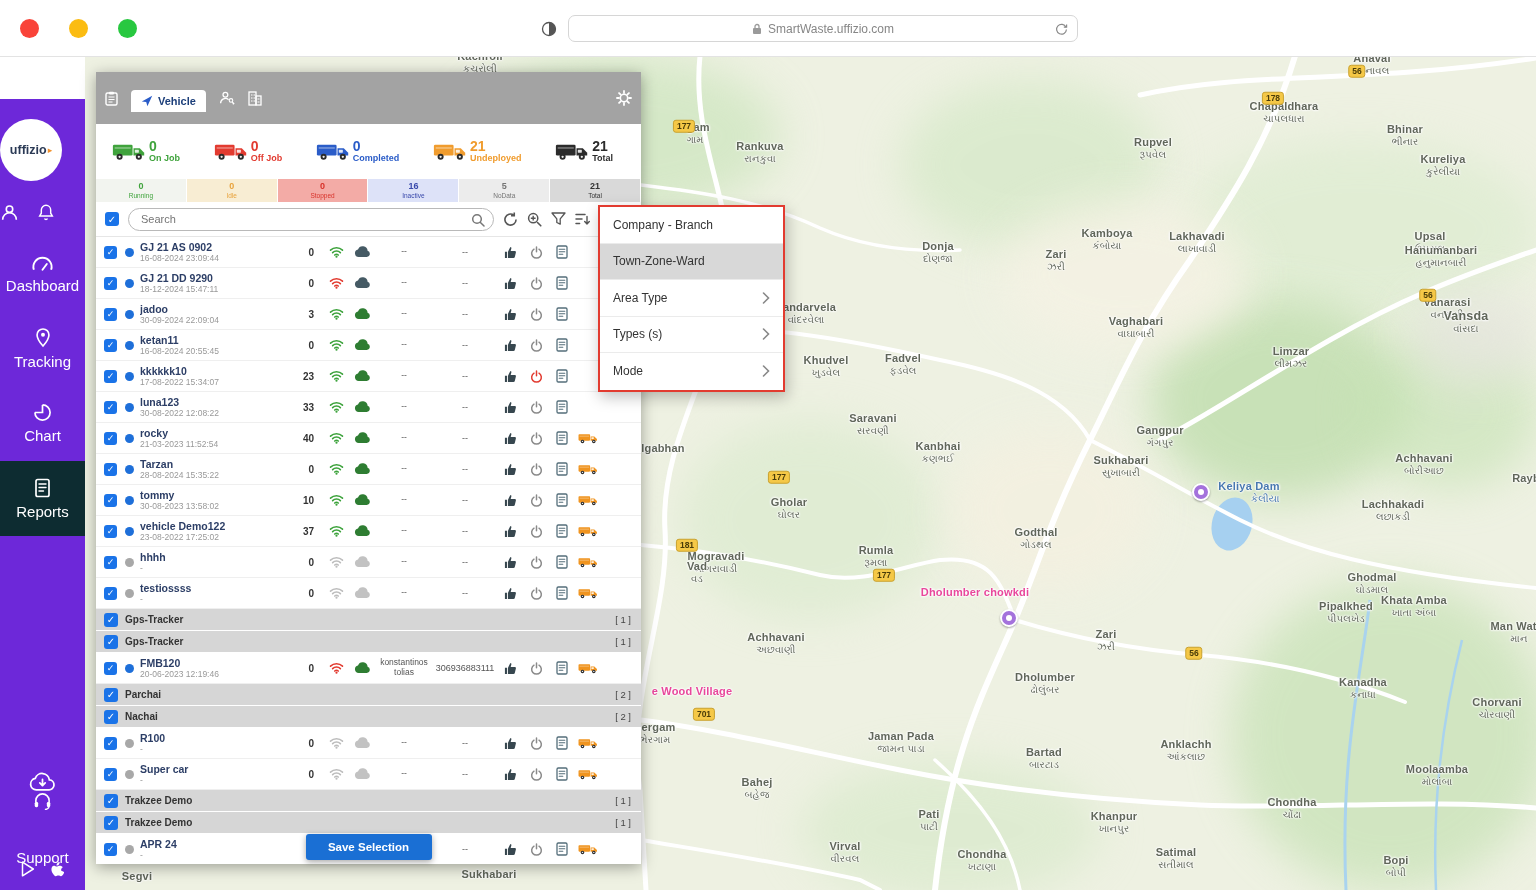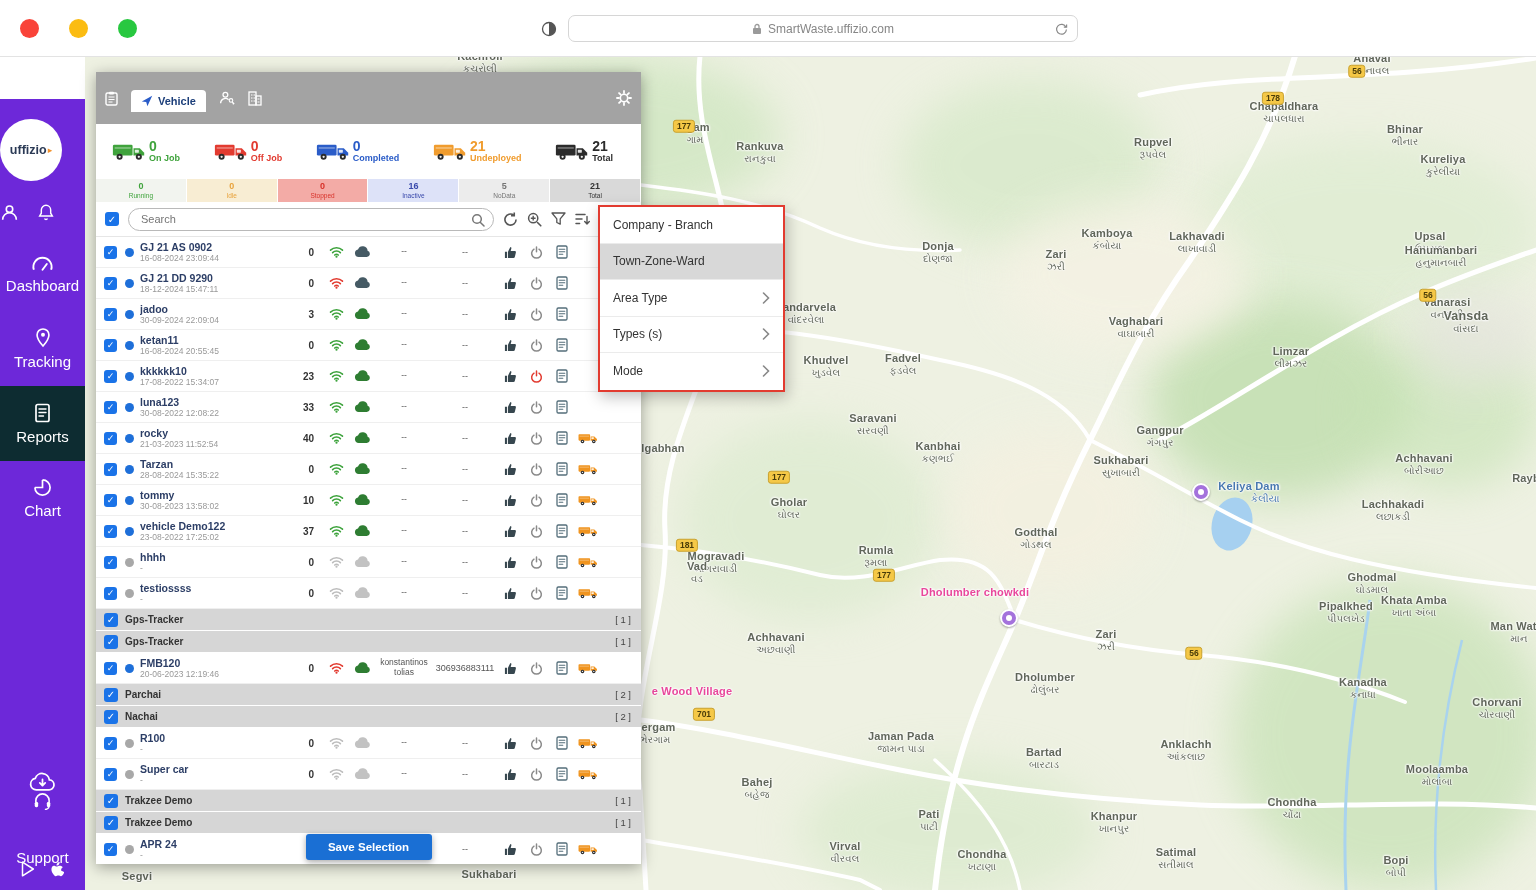--- a/index.html
+++ b/index.html
@@ -469,33 +469,33 @@
           </svg></span>
         <span class="sl">Dashboard</span>
       </div>
       <div class="side-item">
         <span class="si"><svg width="18" height="21" viewBox="0 0 20 22">
             <path d="M10 1.5a6.6 6.6 0 0 1 6.6 6.6c0 4.8-6.6 12.4-6.6 12.4S3.4 12.9 3.4 8.1A6.6 6.6 0 0 1 10 1.5z" fill="none" stroke="#ffffff" stroke-width="1.8"></path>
             <circle cx="10" cy="8" r="2.2" fill="#ffffff"></circle>
           </svg></span>
         <span class="sl">Tracking</span>
       </div>
+      <div class="side-item">
+        <span class="si"><svg width="19" height="19" viewBox="0 0 20 20">
+            <path d="M10 2a8 8 0 1 1-8 8" fill="none" stroke="#ffffff" stroke-width="1.8"></path>
+            <path d="M10 2v8H2" fill="none" stroke="#ffffff" stroke-width="1.8"></path>
+          </svg></span>
+        <span class="sl">Chart</span>
+      </div>
       <div class="side-item active">
         <span class="si"><svg width="17" height="20" viewBox="0 0 16 20">
             <rect x="1.5" y="1.5" width="13" height="17" rx="1.8" fill="none" stroke="#ffffff" stroke-width="1.7"></rect>
             <path d="M4.5 6h7M4.5 9.5h7M4.5 13h4.5" stroke="#ffffff" stroke-width="1.4" stroke-linecap="round"></path>
           </svg></span>
         <span class="sl">Reports</span>
-      </div>
-      <div class="side-item">
-        <span class="si"><svg width="19" height="19" viewBox="0 0 20 20">
-            <path d="M10 2a8 8 0 1 1-8 8" fill="none" stroke="#ffffff" stroke-width="1.8"></path>
-            <path d="M10 2v8H2" fill="none" stroke="#ffffff" stroke-width="1.8"></path>
-          </svg></span>
-        <span class="sl">Chart</span>
       </div>
     </nav>
   <div class="side-bottom">
     <span class="cloudic"><svg width="27" height="19" viewBox="0 0 26 18">
           <path d="M7 17a5.5 5.5 0 0 1-1-10.9A7 7 0 0 1 19.6 7.5 4.7 4.7 0 0 1 19 17z" fill="none" stroke="#ffffff" stroke-width="1.7"></path>
           <path d="M13 7v6m0 0l-2.6-2.6M13 13l2.6-2.6" stroke="#ffffff" stroke-width="1.7" fill="none" stroke-linecap="round"></path>
         </svg></span>
     <div class="side-item">
       <span class="si"><svg width="19" height="18" viewBox="0 0 20 19">
             <path d="M3 11V9a7 7 0 0 1 14 0v2" fill="none" stroke="#ffffff" stroke-width="1.7"></path>

